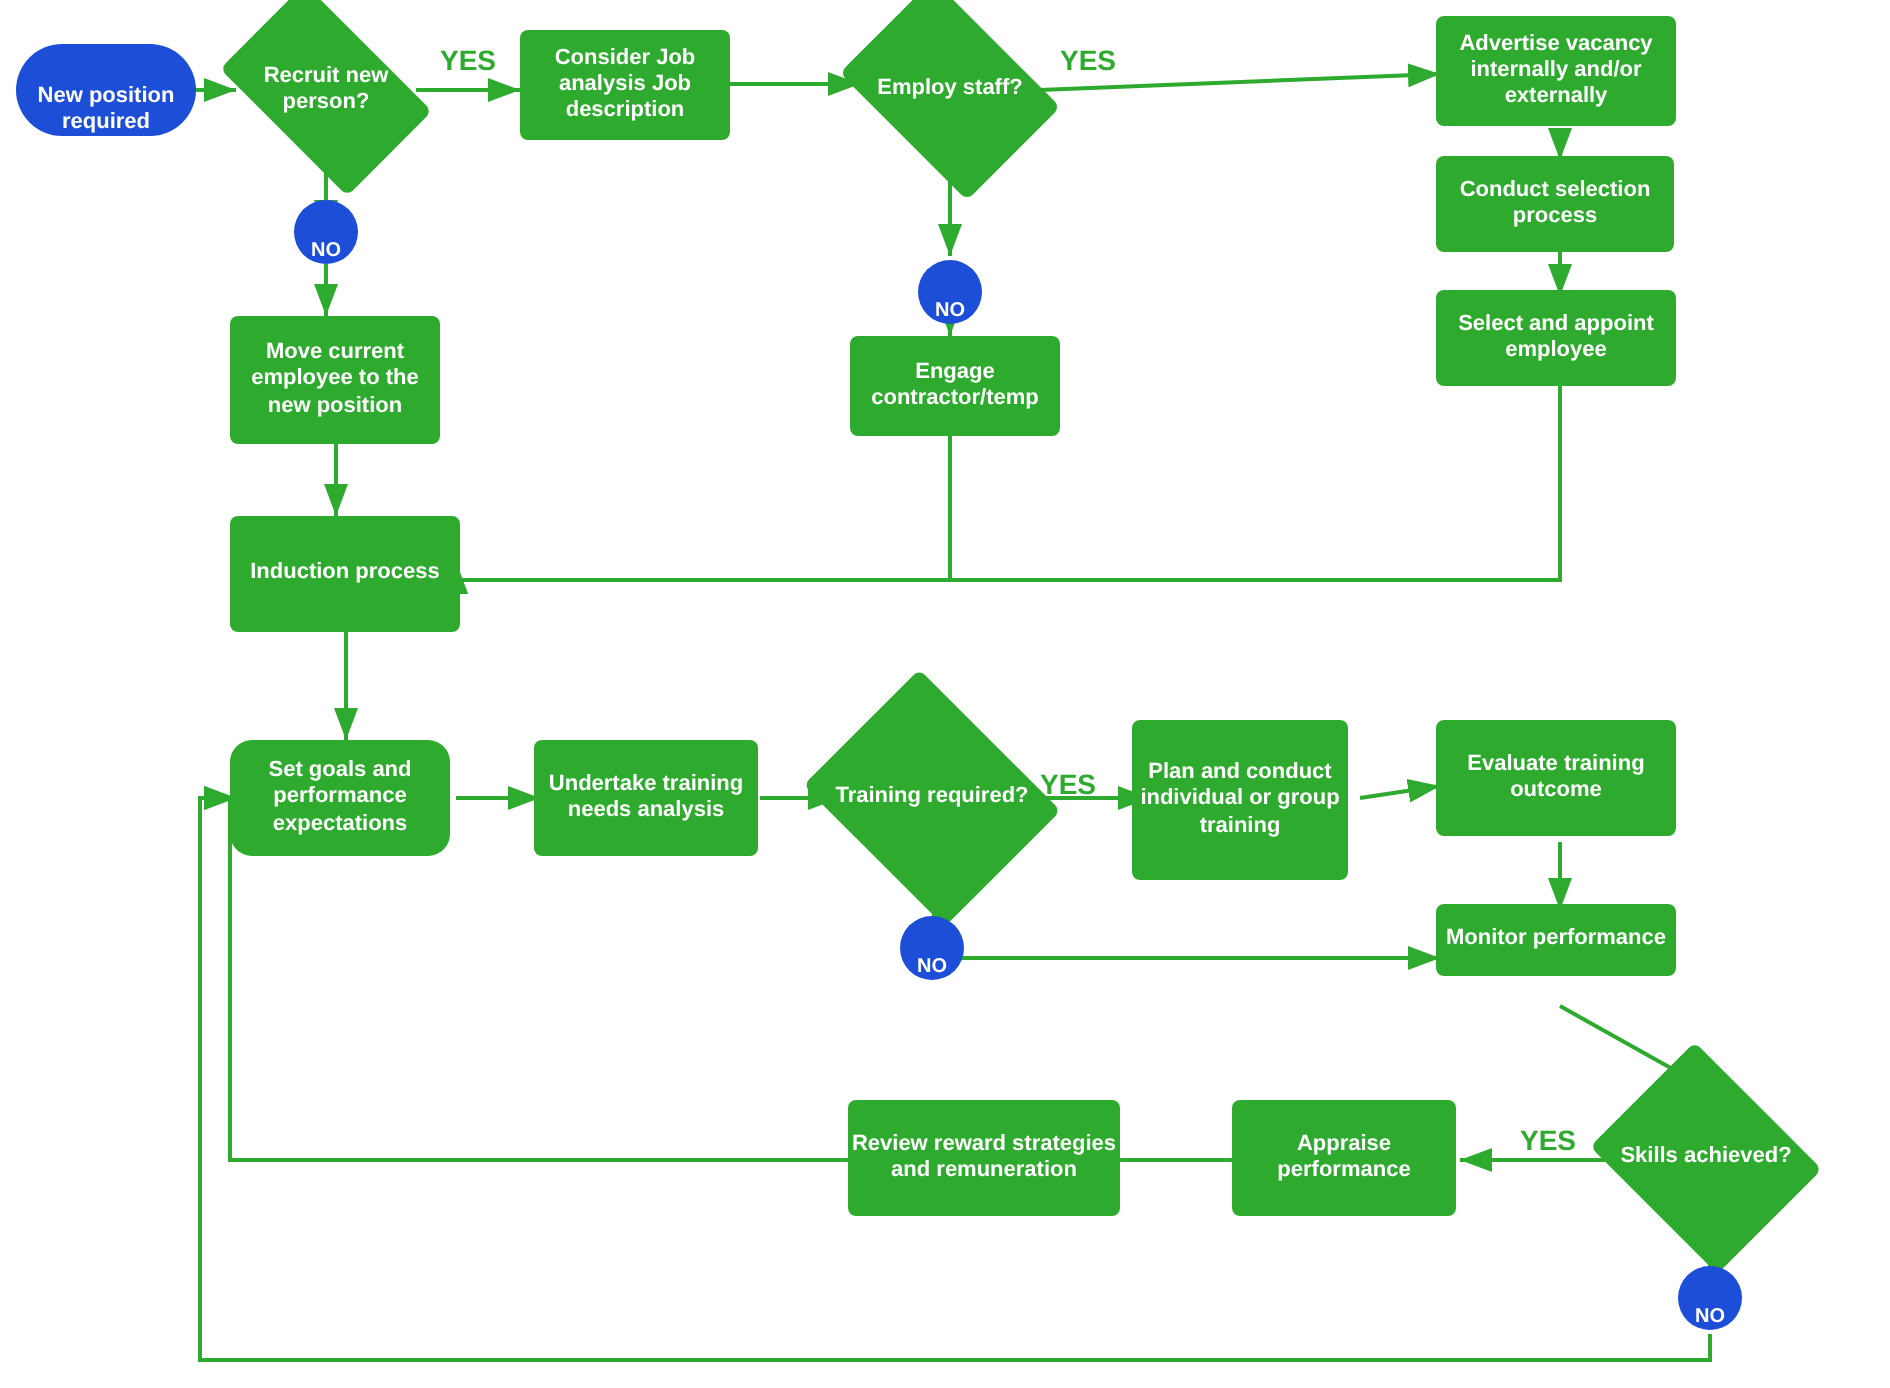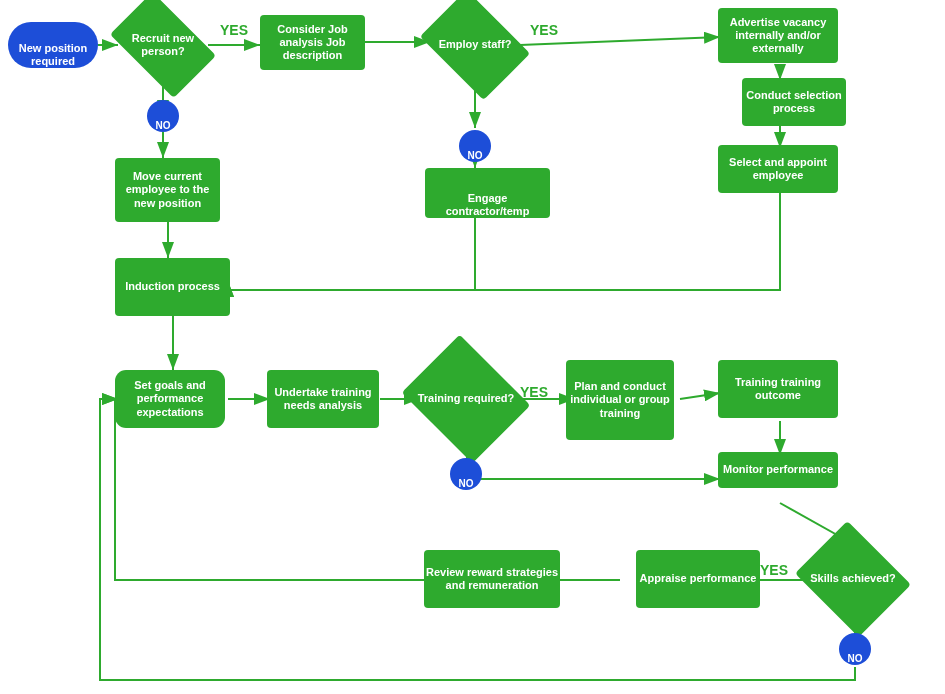--- a/index.html
+++ b/index.html
@@ -155,21 +155,21 @@
 
   <div class="node diamond" style="left:430px;top:12px;width:90px;height:66px;">
     <div class="diamond-inner"></div>
     <span class="diamond-text">Employ staff?</span>
   </div>
 
   <div class="node rect" style="left:718px;top:8px;width:120px;height:55px;">
     <span>Advertise vacancy internally and/or externally</span>
   </div>
 
-  <div class="node rect" style="left:718px;top:78px;width:104px;height:48px;margin-left:24px;">
+  <div class="node rect" style="left:718px;top:78px;width:119px;height:48px;">
     <span>Conduct selection process</span>
   </div>
 
   <div class="node rect" style="left:718px;top:145px;width:120px;height:48px;align-items:center;">
     <span>Select and appoint employee</span>
   </div>
 
   <div class="node oval" style="left:147px;top:100px;width:32px;height:32px;font-size:10px;">
     <span>NO</span>
   </div>
@@ -183,21 +183,21 @@
   </div>
 
   <div class="node oval" style="left:459px;top:130px;width:32px;height:32px;font-size:10px;">
     <span>NO</span>
   </div>
 
   <div class="node rect" style="left:115px;top:158px;width:105px;height:64px;">
     <span>Move current employee to the new position</span>
   </div>
 
-  <div class="node rect" style="left:425px;top:168px;width:125px;height:50px;align-items:flex-end;">
+  <div class="node rect" style="left:425px;top:168px;width:105px;height:50px;">
     <span>Engage contractor/temp</span>
   </div>
 
   <div class="node rect" style="left:115px;top:258px;width:115px;height:58px;align-items:center;">
     <span>Induction process</span>
   </div>
 
   <div class="node rect" style="left:115px;top:370px;width:110px;height:58px;border-radius:11px;">
     <span>Set goals and performance expectations</span>
   </div>
@@ -213,41 +213,41 @@
 
   <div class="label-small" style="left:520px;top:384px;">
     <span>YES</span>
   </div>
 
   <div class="node rect" style="left:566px;top:360px;width:108px;height:80px;">
     <span>Plan and conduct individual or group training</span>
   </div>
 
   <div class="node rect" style="left:718px;top:360px;width:120px;height:58px;">
-    <span>Training training outcome</span>
+    <span>Evaluate training outcome</span>
   </div>
 
   <div class="node rect" style="left:718px;top:452px;width:120px;height:36px;">
     <span>Monitor performance</span>
   </div>
 
   <div class="node oval" style="left:450px;top:458px;width:32px;height:32px;font-size:10px;">
     <span>NO</span>
   </div>
 
   <div class="node diamond" style="left:808px;top:542px;width:90px;height:74px;">
     <div class="diamond-inner"></div>
     <span class="diamond-text">Skills achieved?</span>
   </div>
 
   <div class="label-small" style="left:760px;top:562px;">
     <span>YES</span>
   </div>
 
-  <div class="node rect" style="left:616px;top:550px;width:124px;height:58px;margin-left:20px;">
+  <div class="node rect" style="left:616px;top:550px;width:112px;height:58px;">
     <span>Appraise performance</span>
   </div>
 
   <div class="node rect" style="left:424px;top:550px;width:136px;height:58px;">
     <span>Review reward strategies and remuneration</span>
   </div>
 
   <div class="node oval" style="left:839px;top:633px;width:32px;height:32px;font-size:10px;">
     <span>NO</span>
   </div>

